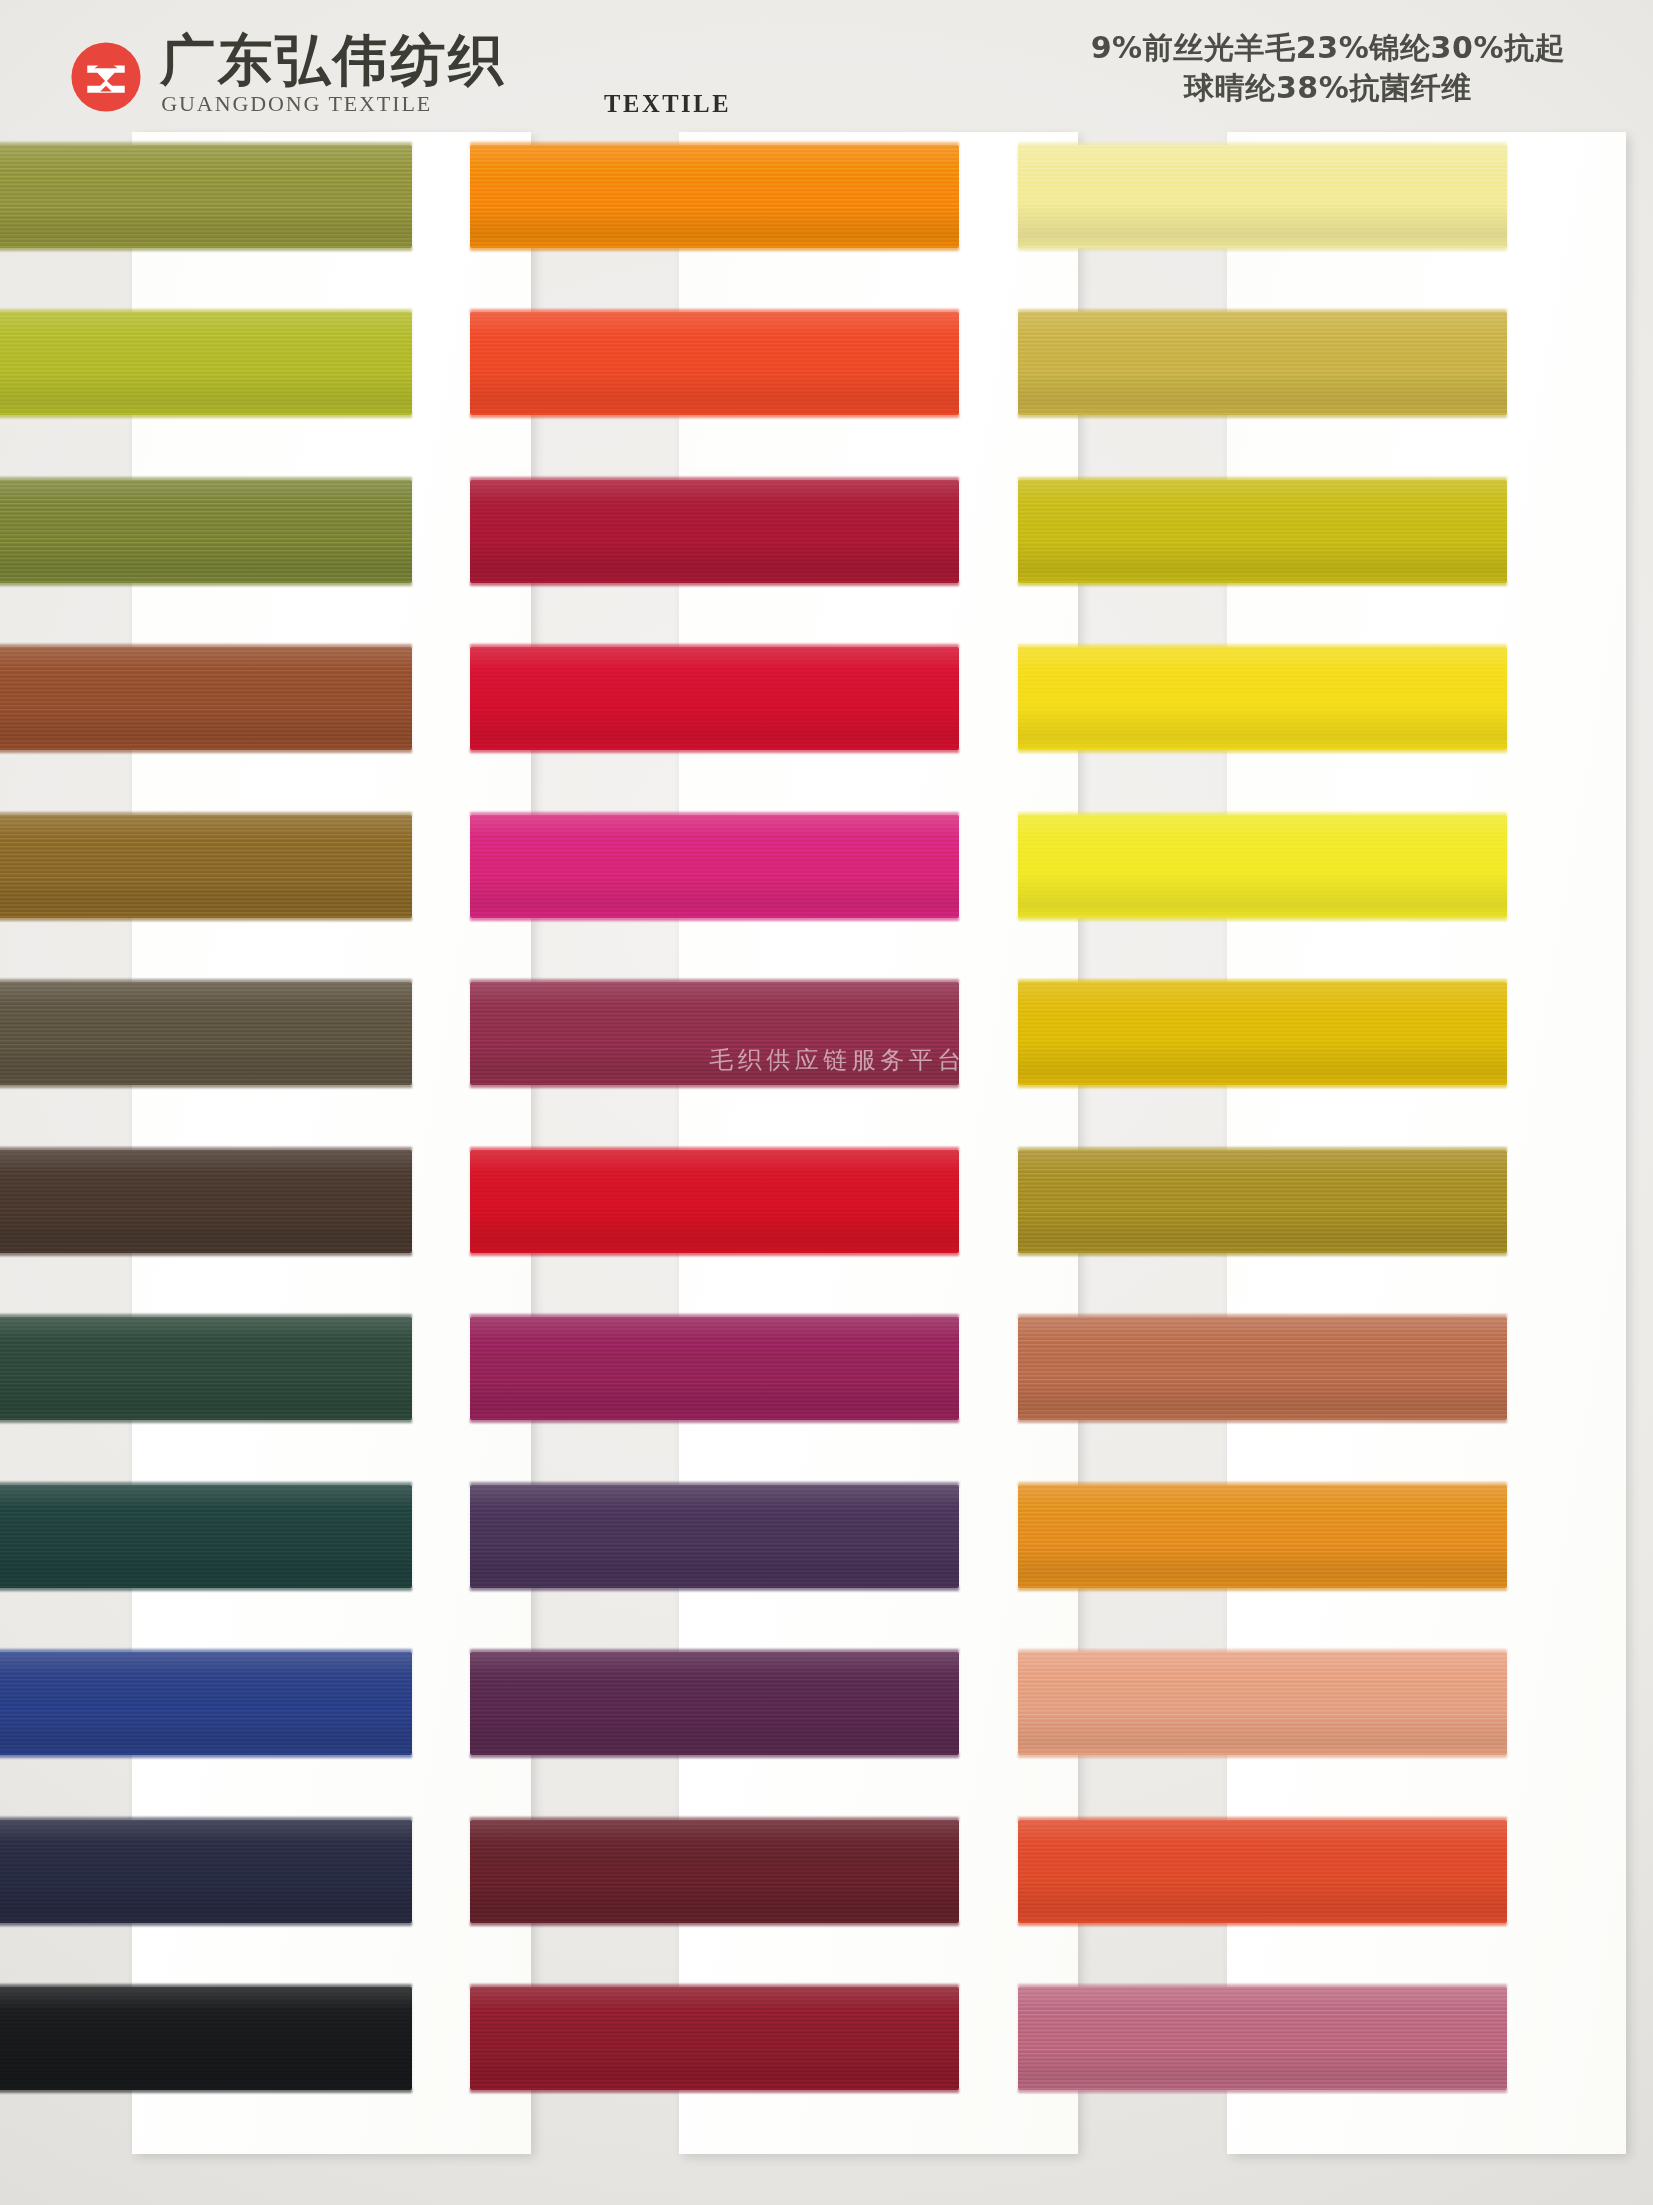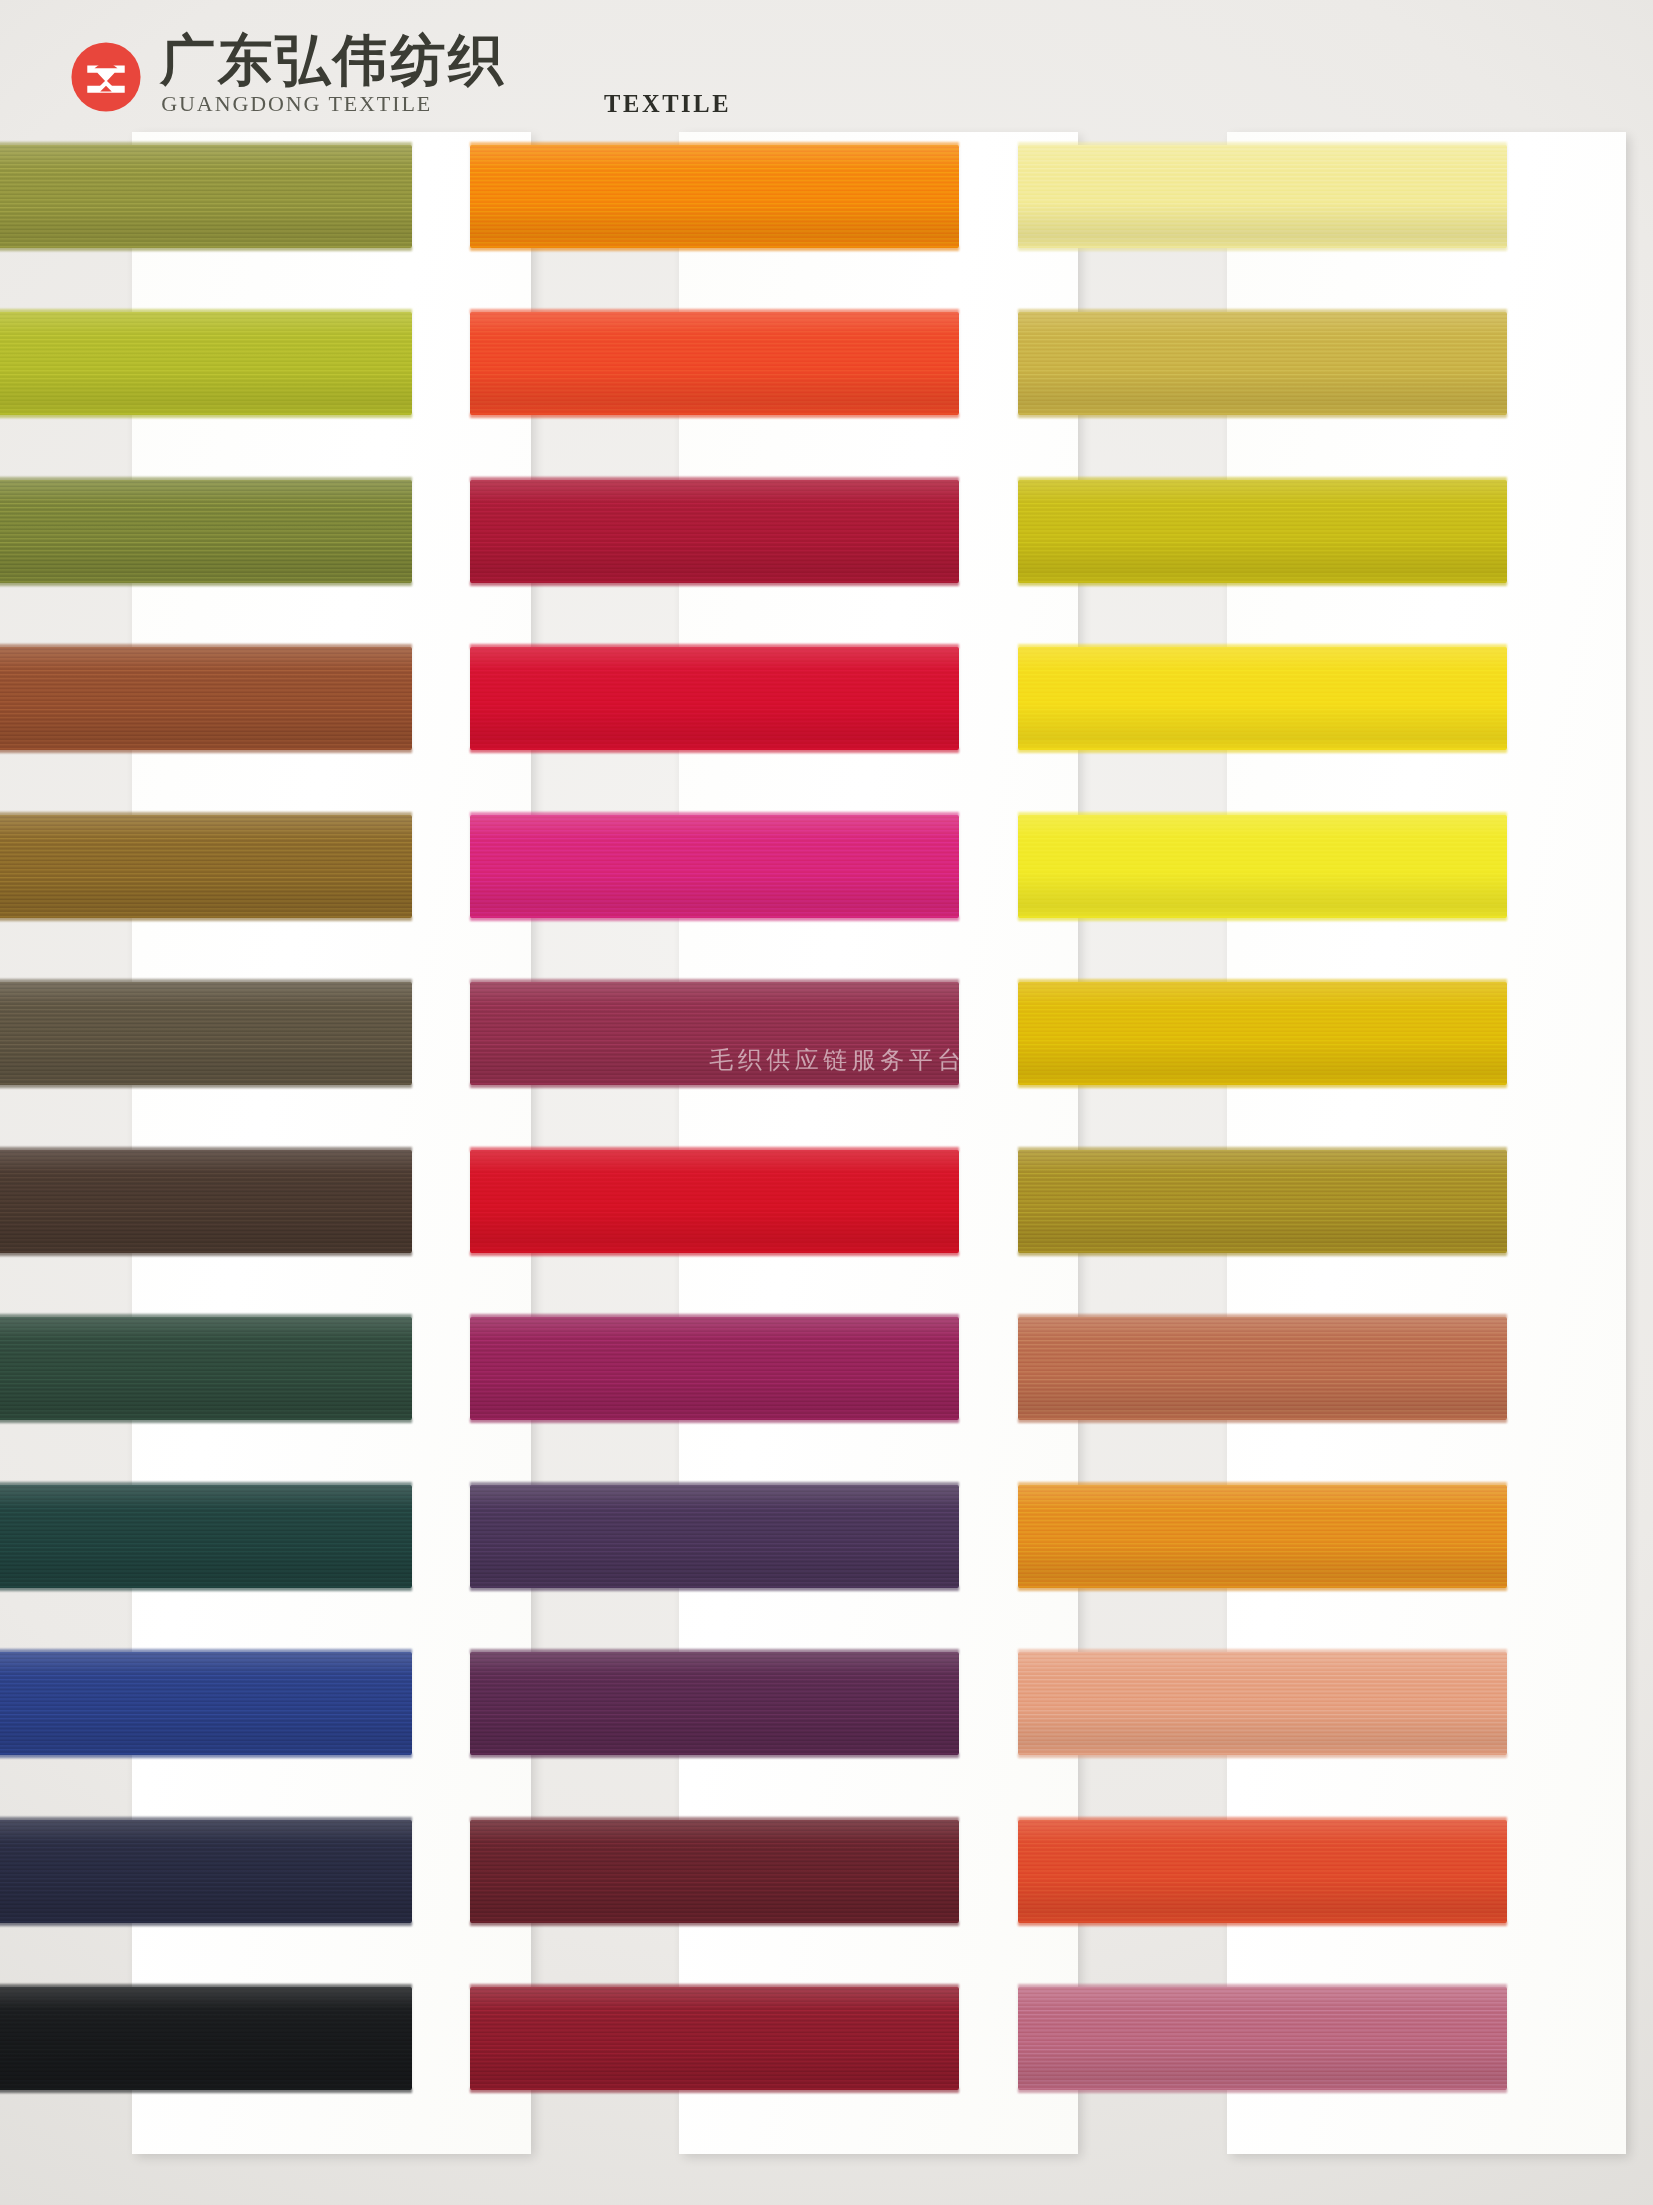--- a/index.html
+++ b/index.html
@@ -144,20 +144,22 @@
       <span id="brand-text">
         <span id="brand-cn">广东弘伟纺织</span>
         <span id="brand-en-wrap">
           <span id="brand-pinyin">GUANGDONG TEXTILE</span>
           <span id="brand-textile">TEXTILE</span>
         </span>
       </span>
     </div>
 
     <div id="composition">
+      <div>9%前丝光羊毛23%锦纶30%抗起</div>
+      <div>球晴纶38%抗菌纤维</div>
     </div>
   </div>
 
   <div class="column" id="col-0">
     <div class="card"></div>
     <div class="rows">
         <div class="row" style="top: 0px;">
           <div class="swatch" style="background: rgb(148, 150, 63);">
             <div class="tuft t" style="background:#94963f"></div>
             <div class="threads"></div>

